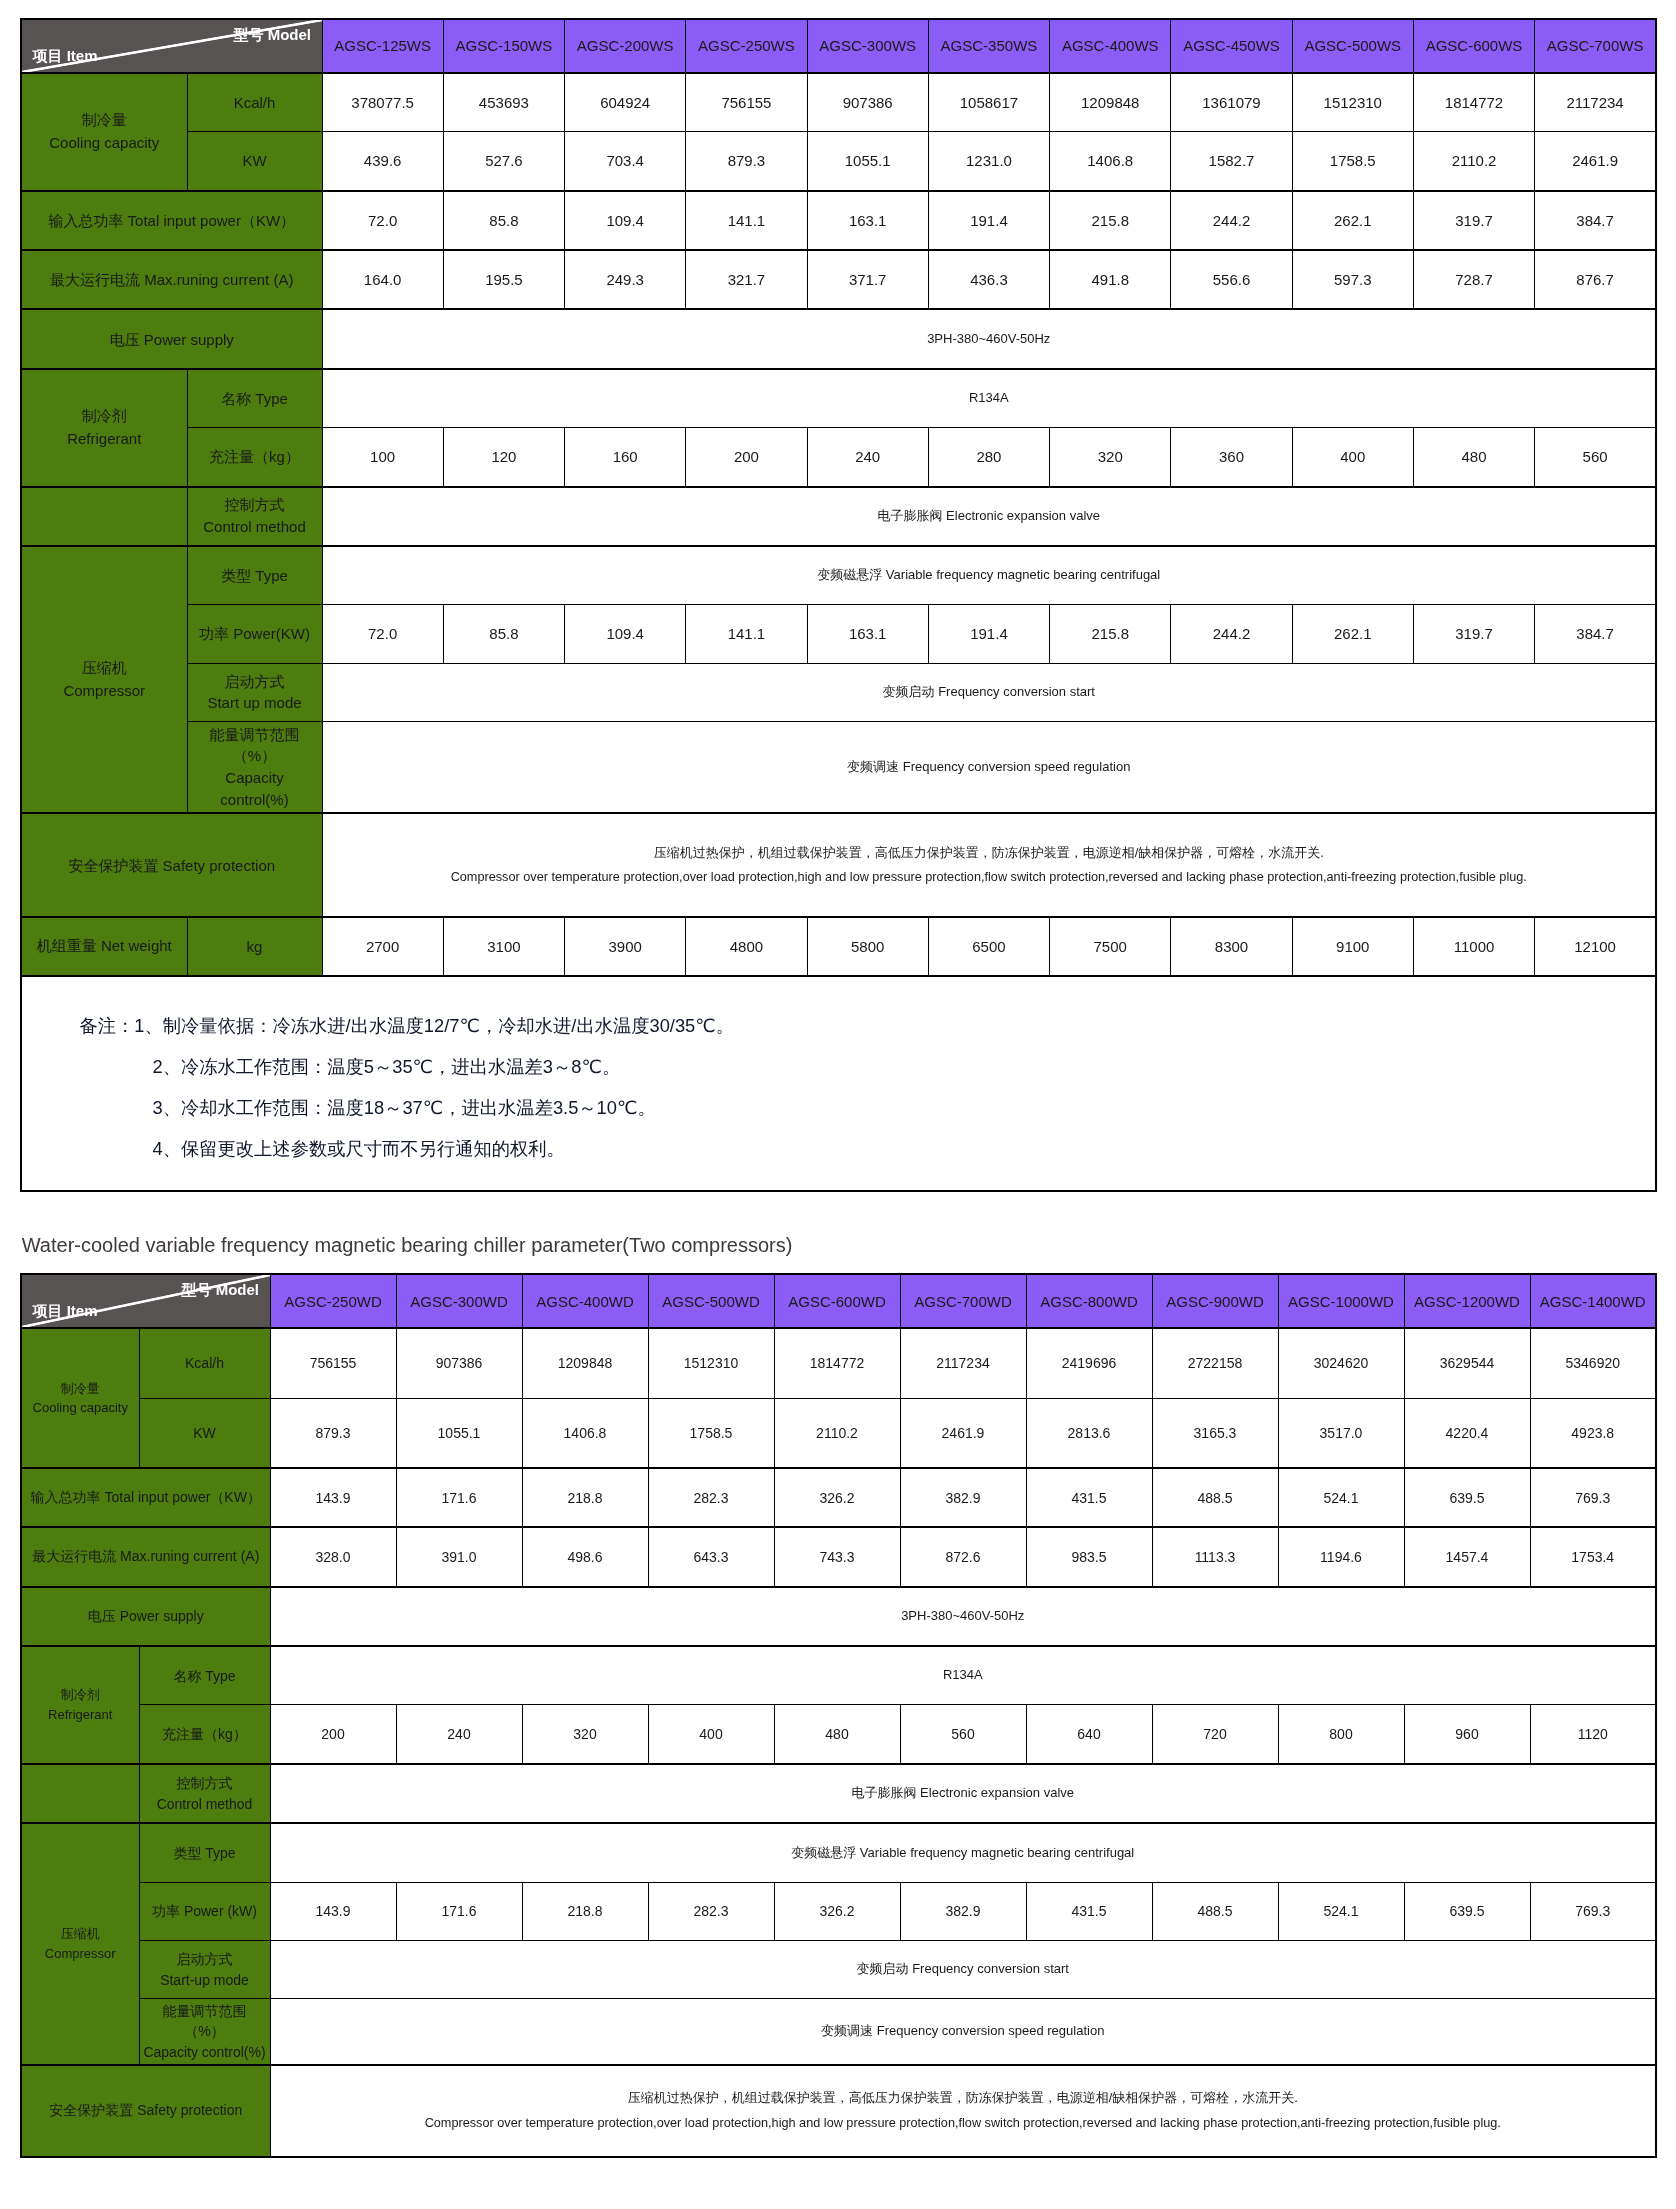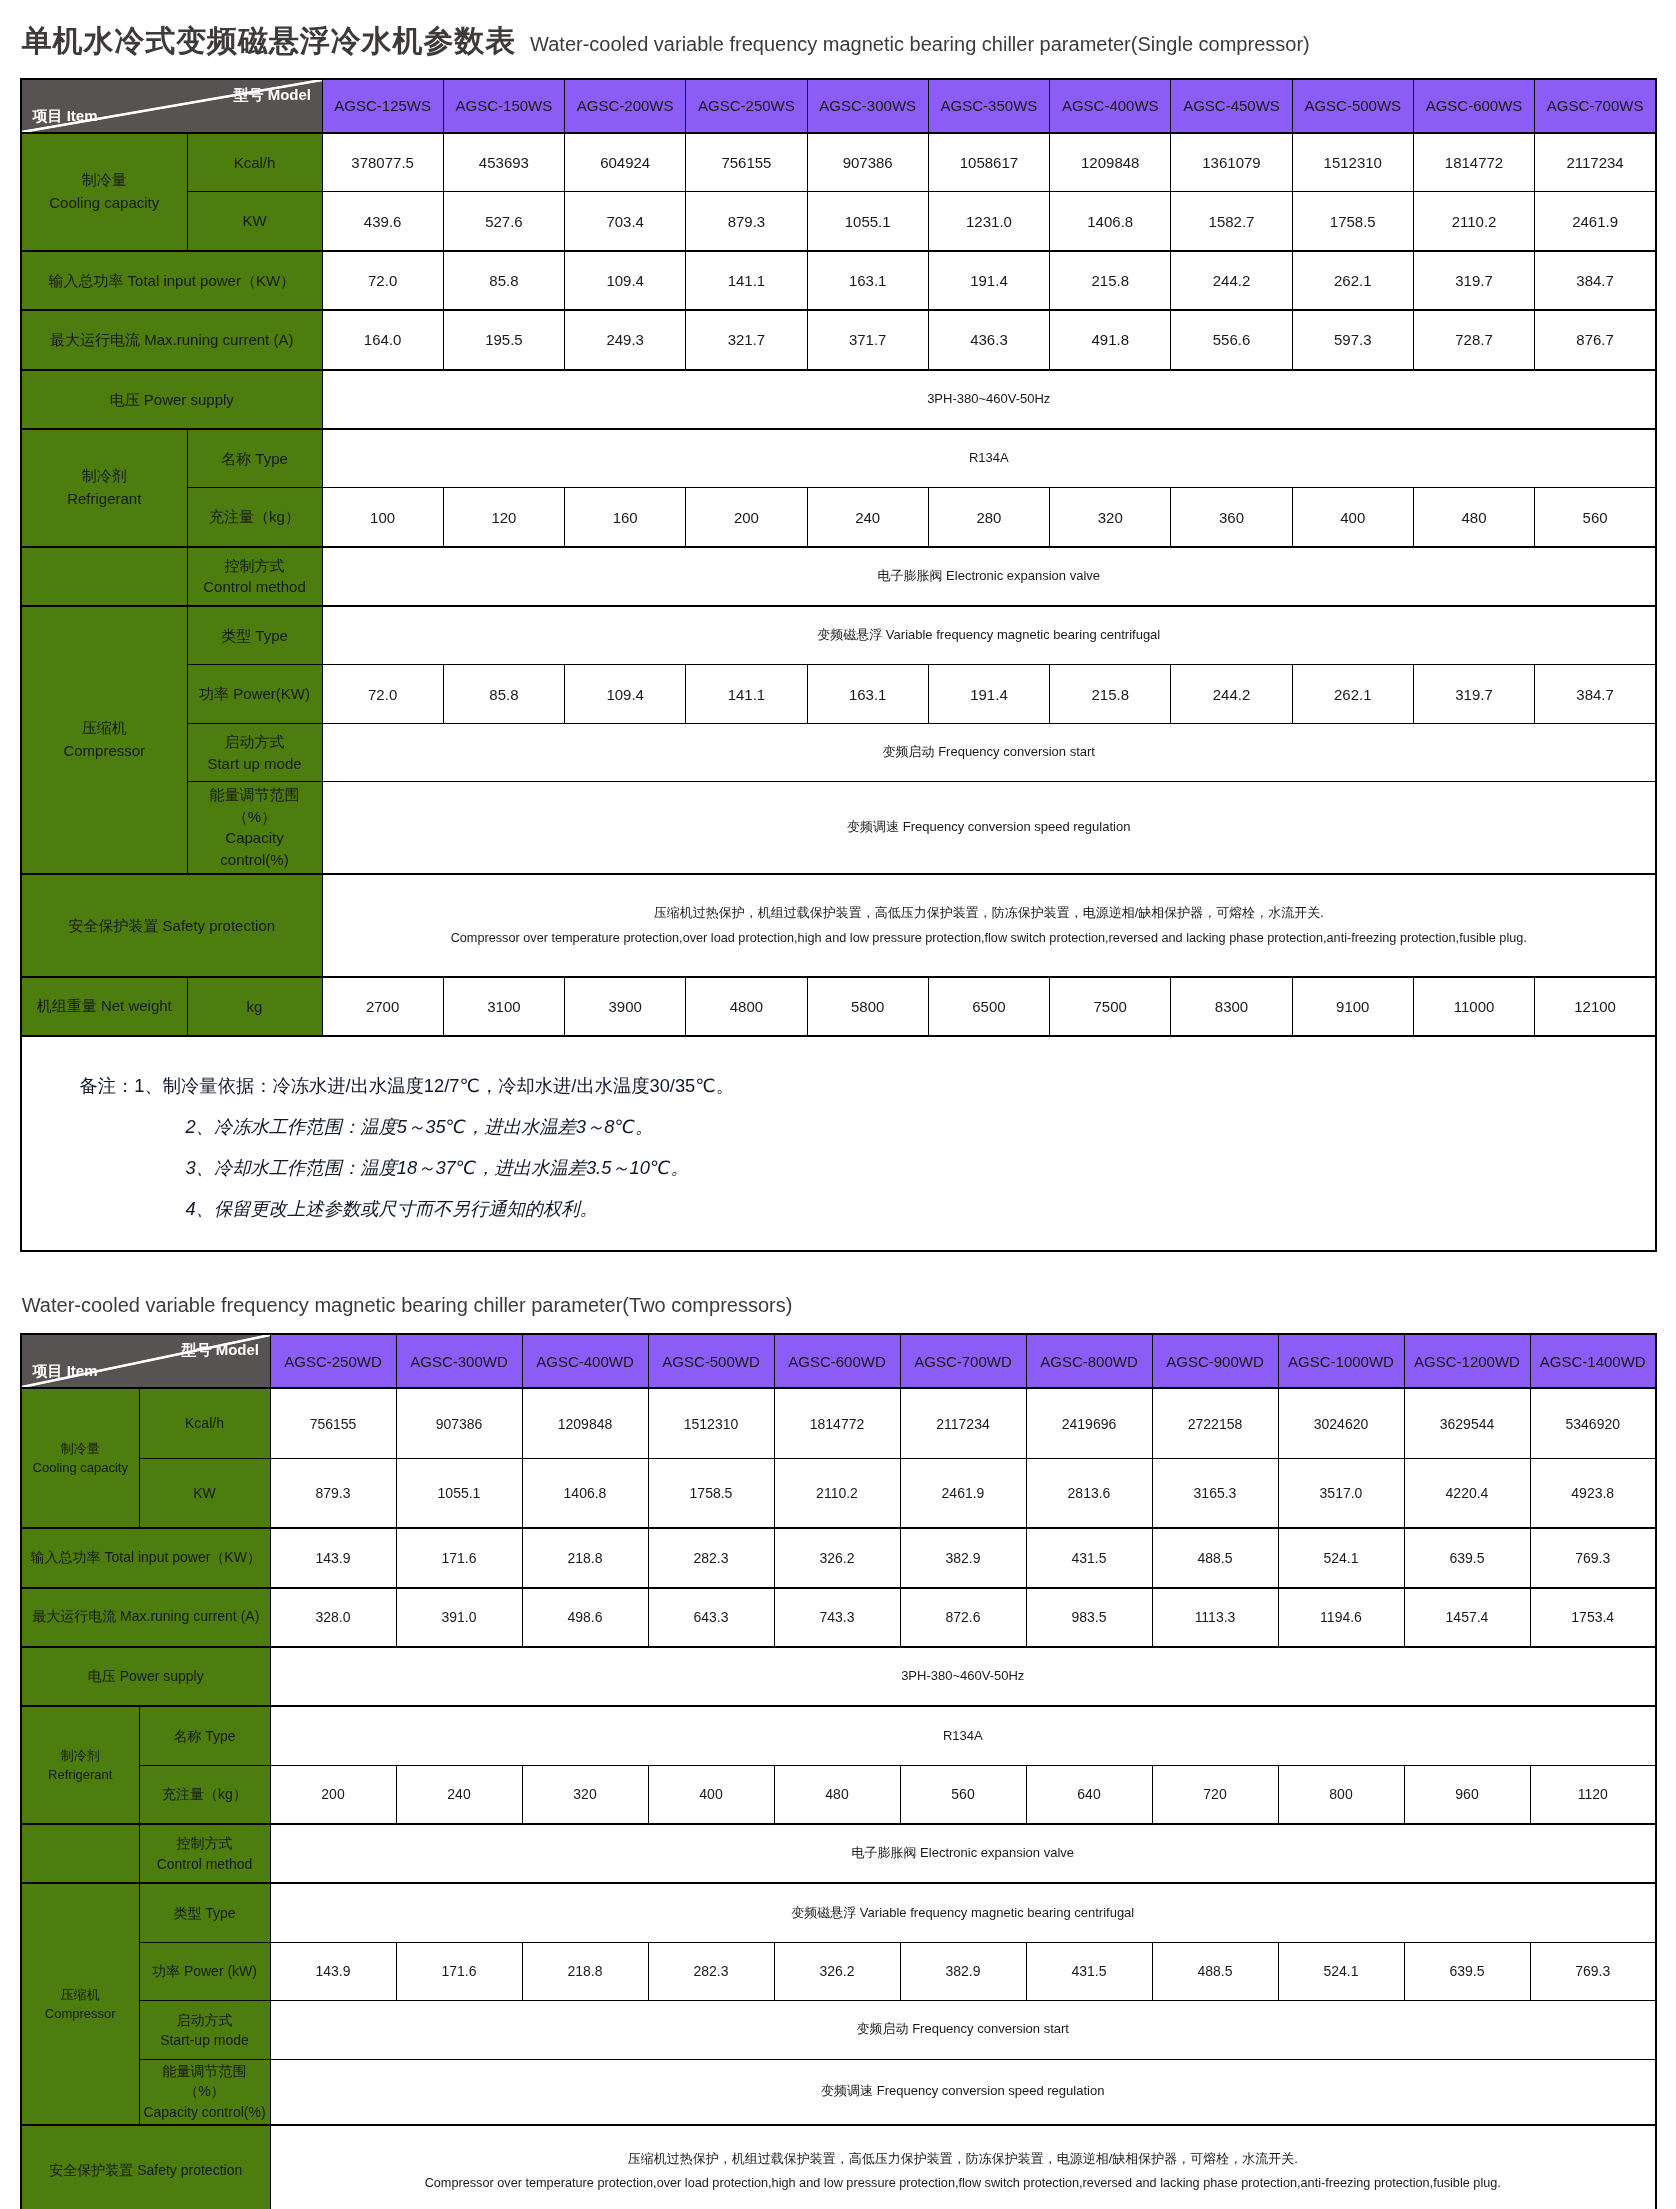--- a/index.html
+++ b/index.html
@@ -39,32 +39,28 @@
   .t2 tbody tr:nth-child(1) td,.t2 tbody tr:nth-child(2) td{height:65px;}
   .t2 tr.safety-row td{height:87px;}
   .t2 .group{font-size:13px;}
   .t2 .sub{font-size:14px;}
   .t2 .lab-span{font-size:14px;}
   .t2 .val{font-size:14px;}
 
   
   td.notes{text-align:left;vertical-align:top;}
   .t1 .notes-inner{padding:26px 17.5px 19px 54px;font-size:18.3px;line-height:2.25;color:#0f172a;}
-  .t1 .note-line.ml1{margin-left:106px;font-style:italic;}
+  .t1 .note-line.ml1{margin-left:73px;}
   .t2{border-bottom:7.9px solid #000;}
 </style>
 </head>
 <body>
 
 <div class="page">
 
-  <div class="title-row">
-    <span class="title-zh">单机水冷式变频磁悬浮冷水机参数表</span>
-    <span class="title-en">Water-cooled variable frequency magnetic bearing chiller parameter(Single compressor)</span>
-  </div>
 
   <table class="param t1">
     <colgroup>
       <col style="width:166px">
         <col style="width:135px">
       <col>
         <col>
         <col>
         <col>
         <col>

